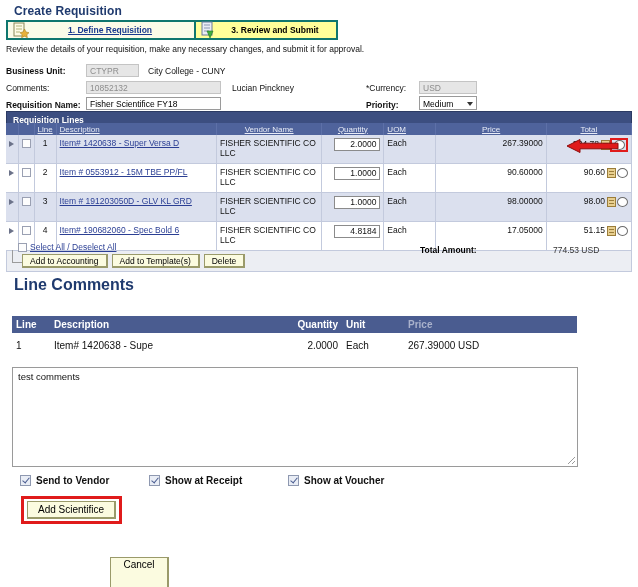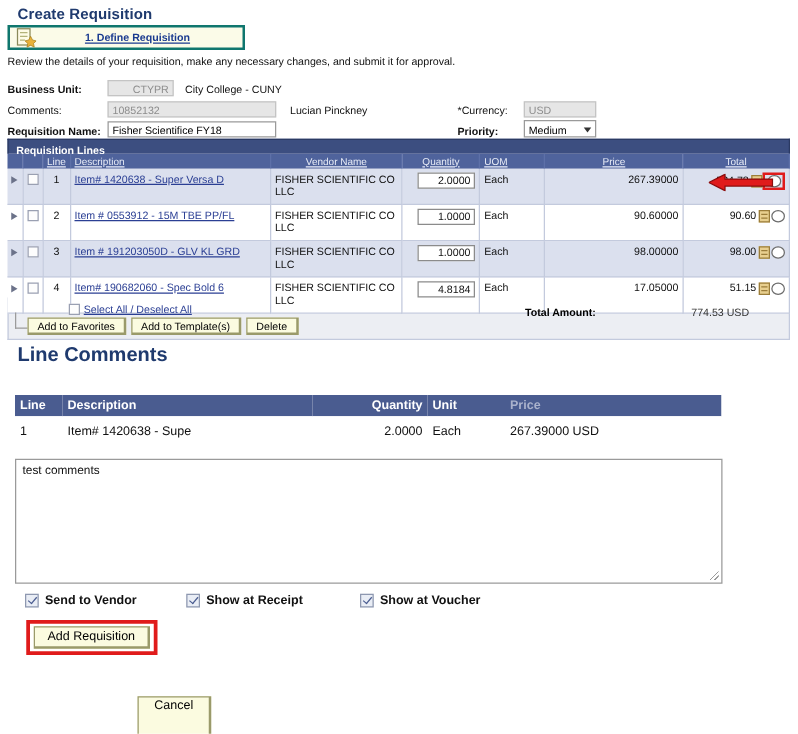--- a/index.html
+++ b/index.html
@@ -273,21 +273,20 @@
     width: 52px;
     height: 14px;
   }
 
   
   .selall {
     position: absolute;
     left: 18px;
     top: 242px;
     font-size: 8.5px;
-    padding-left: 37px;
   }
   .selall .cbx { margin-right: 3px; }
   .btnrow {
     position: absolute;
     left: 22px;
     top: 254px;
     display: flex;
     gap: 4px;
     align-items: center;
   }
@@ -512,27 +511,39 @@
         <line x1="4" y1="5" x2="10" y2="5" stroke="#b3b37a" stroke-width="1"></line>
         <line x1="4" y1="8" x2="10" y2="8" stroke="#b3b37a" stroke-width="1"></line>
         <line x1="4" y1="11" x2="8" y2="11" stroke="#b3b37a" stroke-width="1"></line>
         <path d="M11 11 l1.5 -3 l1.5 3 l3 .7 l-2.2 2 l.6 3 l-2.9 -1.5 l-2.9 1.5 l.6 -3 l-2.2 -2 z" fill="#e8b13a" stroke="#a8801f" stroke-width=".6"></path>
       </svg>
     </span>
     <span class="step-label">1. Define Requisition</span>
   </div>
 
 
+  <div class="step s3">
+    <span class="step-icon">
+      <svg width="17" height="18" viewBox="0 0 17 18">
+        <rect x="2" y="1" width="10" height="13" fill="#e9ecf4" stroke="#6b7a99" stroke-width="1"></rect>
+        <line x1="4" y1="4" x2="10" y2="4" stroke="#8b97b3" stroke-width="1"></line>
+        <line x1="4" y1="7" x2="10" y2="7" stroke="#8b97b3" stroke-width="1"></line>
+        <line x1="4" y1="10" x2="9" y2="10" stroke="#8b97b3" stroke-width="1"></line>
+        <path d="M7 10 l6 0 l-3 7 z" fill="#3fae3f" stroke="#24761f" stroke-width=".6"></path>
+      </svg>
+    </span>
+    <span class="step-label">3. Review and Submit</span>
+  </div>
 
 </div>
 
 <div class="intro">Review the details of your requisition, make any necessary changes, and submit it for approval.</div>
 
 <div class="field-label bold" style="left:6px; top:66px;">Business Unit:</div>
-<div class="ro-box" style="left:86px; top:64px; width:53px;text-align:right;">CTYPR</div>
+<div class="ro-box" style="left:86px; top:64px; width:53px;">CTYPR</div>
 <div class="plain-val" style="left:148px; top:66px;">City College - CUNY</div>
 
 <div class="field-label" style="left:6px; top:83px;">Comments:</div>
 <div class="ro-box" style="left:86px; top:81px; width:135px;">10852132</div>
 <div class="plain-val" style="left:232px; top:83px;">Lucian Pinckney</div>
 
 <div class="field-label bold" style="left:6px; top:100px;">Requisition Name:</div>
 <div class="txt-box" style="left:86px; top:97px; width:135px;">Fisher Scientifice FY18</div>
 
 <div class="field-label" style="left:366px; top:83px;">*Currency:</div>
@@ -634,21 +645,21 @@
   <svg width="52" height="14" viewBox="0 0 52 14">
     <polygon points="0,7 13,0.5 13,4.2 51,4.2 51,9.8 13,9.8 13,13.5" fill="#e01b1b" stroke="#8c0d0d" stroke-width="1"></polygon>
   </svg>
 </div>
 
 <div class="selall">
   <span class="cbx"></span><span class="lnk">Select All / Deselect All</span>
 </div>
 <div class="bracket"></div>
 <div class="btnrow">
-  <div class="btn">Add to Favorites</div>
+  <div class="btn">Add to Accounting</div>
   <div class="btn">Add to Template(s)</div>
   <div class="btn">Delete</div>
 </div>
 <div class="total-amt-label">Total Amount:</div>
 <div class="total-amt-val">774.53 USD</div>
 
 <div class="section-title">Line Comments</div>
 
 <div class="lc-grid">
   <table class="lc">
@@ -694,17 +705,17 @@
     <span class="cbx-on"></span>
     <span>Show at Receipt</span>
   </label>
   <label class="chk" style="left:268px;">
     <span class="cbx-on"></span>
     <span>Show at Voucher</span>
   </label>
 </div>
 
 <div class="attach-wrap">
-  <div class="btn-attach">Add Requisition</div>
+  <div class="btn-attach">Add Scientifice</div>
 </div>
 
 <div class="btn-ok">OK</div>
 <div class="btn-cancel">Cancel</div>
 
 </body></html>

